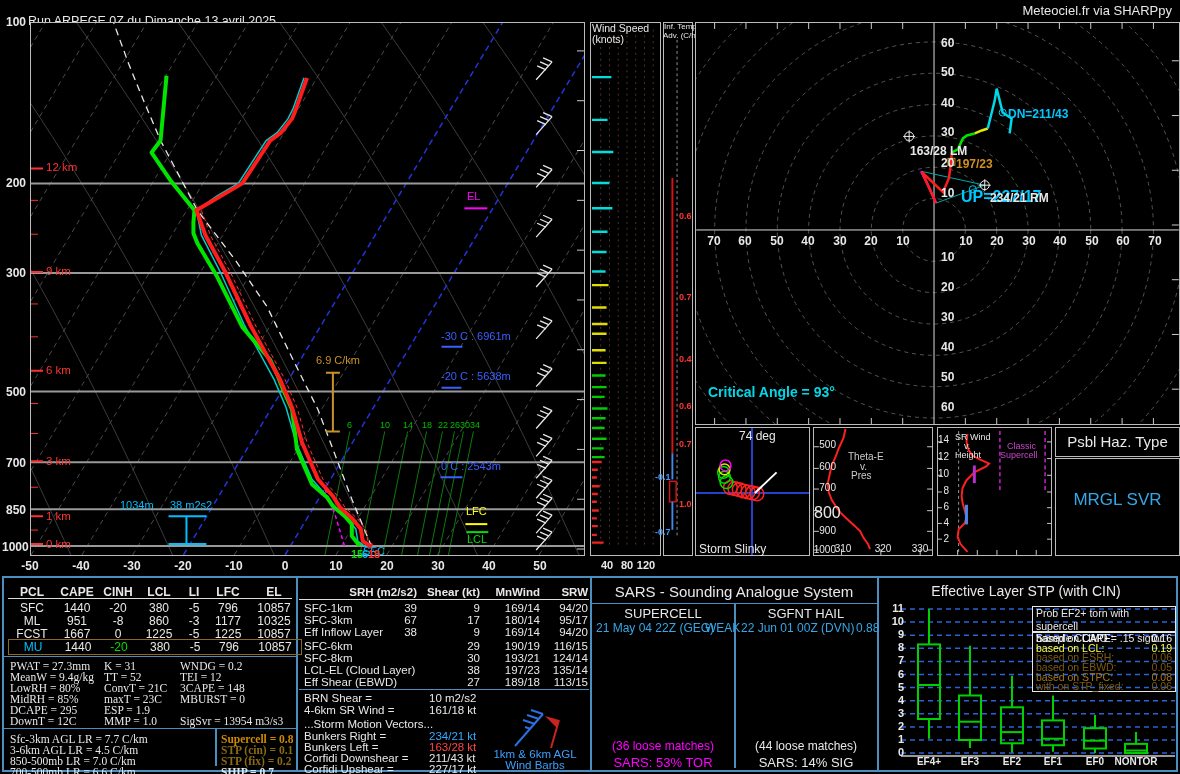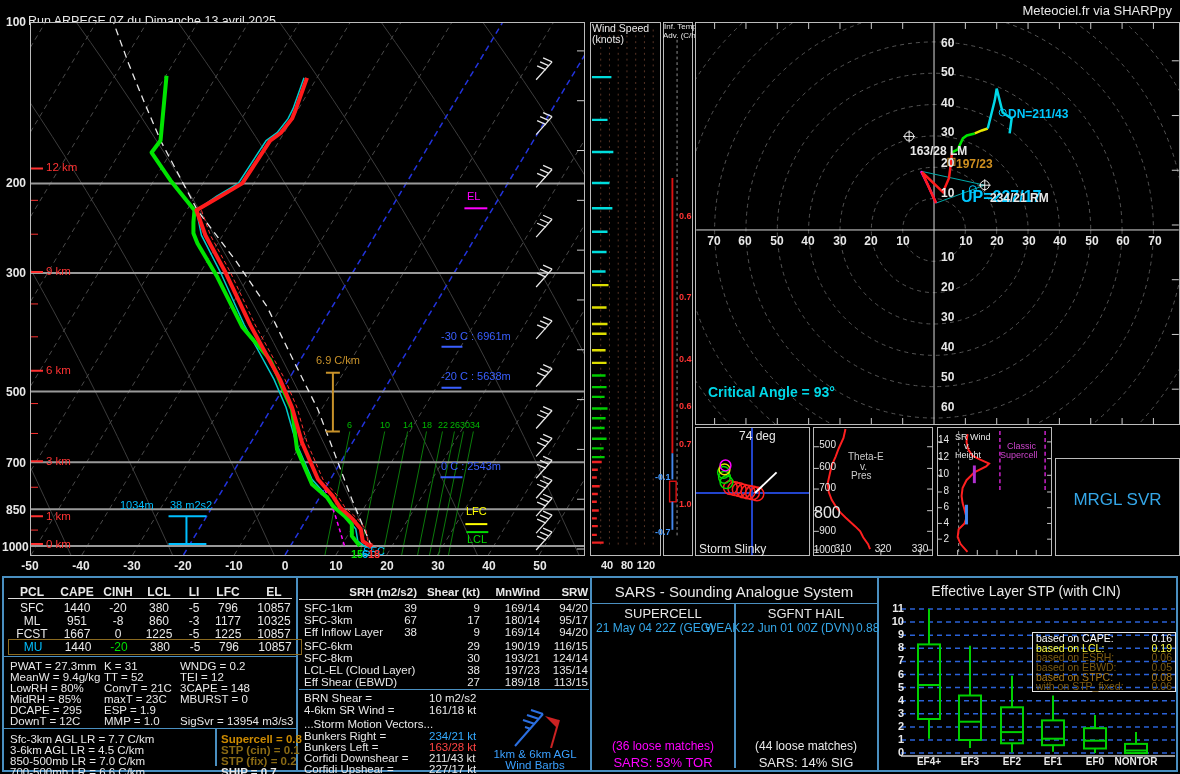--- a/index.html
+++ b/index.html
@@ -17,21 +17,21 @@
   svg{position:absolute;display:block}
   .panel{position:absolute;border:1px solid #bbb;box-sizing:border-box;background:#000;}
   .bottom{position:absolute;left:2px;top:576px;width:1172px;height:192px;
           border:2px solid #4a8fc0;background:#000;}
   .vdiv{position:absolute;top:0;bottom:0;width:2px;background:#4a8fc0;}
   .hline{position:absolute;height:1px;background:#4a8fc0;}
   .wline{position:absolute;height:1px;background:#dddddd;}
   .prow{position:absolute;display:flex;height:13px;font-size:12px;}
   .prow span{display:block;text-align:center;}
   .c1{width:48px}.c2{width:42px}.c3{width:40px}.c4{width:42px}.c5{width:28px}.c6{width:40px}.c7{width:52px}
-  .krow{position:absolute;font-size:11.5px;}
+  .krow{position:absolute;font-size:11.5px;font-family:Liberation Serif, serif;}
   .kv{position:absolute;font-size:11.5px;}
   .legend{position:absolute;border:1px solid #e8e8e8;box-sizing:border-box;font-size:10.5px;}
   .lrow{display:flex;justify-content:space-between;padding:0 3px;height:9.7px;line-height:9.7px;}
 </style>
 </head>
 <body>
 
 <div class="stage">
 
   <span class="t wt" style="left:28px;top:15px;font-size:12.5px">Run ARPEGE 0Z du Dimanche 13 avril 2025</span>
@@ -295,20 +295,23 @@
   <span class="t wt ra" style="left:938px;top:486px;width:11px;font-size:10px">8</span>
   <span class="t wt ra" style="left:938px;top:502px;width:11px;font-size:10px">6</span>
   <span class="t wt ra" style="left:938px;top:518px;width:11px;font-size:10px">4</span>
   <span class="t wt ra" style="left:938px;top:534px;width:11px;font-size:10px">2</span>
   <span class="t wt" style="left:955px;top:433px;font-size:9px">SR Wind</span>
   <span class="t wt" style="left:964px;top:442px;font-size:9px">v.</span>
   <span class="t wt" style="left:955px;top:451px;font-size:9px">Height</span>
   <span class="t" style="left:1007px;top:442px;font-size:9px;color:#cc44cc">Classic</span>
   <span class="t" style="left:1000px;top:451px;font-size:9px;color:#cc44cc">Supercell</span>
 
+  <div class="panel" style="left:1055px;top:427px;width:125px;height:30px;text-align:center;">
+    <span class="t wt" style="position:static;font-size:15px;line-height:28px">Psbl Haz. Type</span>
+  </div>
   <div class="panel" style="left:1055px;top:458px;width:125px;height:98px;"></div>
   <span class="t cy2" style="left:1055px;top:491px;width:125px;text-align:center;font-size:17px">MRGL SVR</span>
 
   <div class="bottom">
     <div class="vdiv" style="left:292px"></div>
     <div class="vdiv" style="left:586px"></div>
     <div class="vdiv" style="left:873px"></div>
 
     <div class="prow b" style="left:4px;top:7px">
       <span class="c1">PCL</span>
@@ -495,20 +498,24 @@
     <span class="t wt b ra" style="left:884px;top:130px;width:16px;font-size:11px">3</span>
     <span class="t wt b ra" style="left:884px;top:143px;width:16px;font-size:11px">2</span>
     <span class="t wt b ra" style="left:884px;top:156px;width:16px;font-size:11px">1</span>
     <span class="t wt b ra" style="left:884px;top:169px;width:16px;font-size:11px">0</span>
     <span class="t wt b cx" style="left:925px;top:179px;font-size:10px">EF4+</span>
     <span class="t wt b cx" style="left:966px;top:179px;font-size:10px">EF3</span>
     <span class="t wt b cx" style="left:1008px;top:179px;font-size:10px">EF2</span>
     <span class="t wt b cx" style="left:1049px;top:179px;font-size:10px">EF1</span>
     <span class="t wt b cx" style="left:1091px;top:179px;font-size:10px">EF0</span>
     <span class="t wt b cx" style="left:1132px;top:179px;font-size:10px">NONTOR</span>
+    <div class="legend" style="left:1028px;top:28px;width:144px;height:26px;font-size:10.5px;line-height:12.5px;padding:0 3px">
+      <div>Prob EF2+ torn with supercell</div>
+      <div>Sample CLIMO = .15 sigtor</div>
+    </div>
     <div class="legend" style="left:1028px;top:54px;width:144px;height:60px;padding-top:1px">
       <div class="lrow" style="color:#fff">
         <span>based on CAPE:</span>
           <span>0.16</span>
         </div>
       <div class="lrow" style="color:#ffff44">
         <span>based on LCL:</span>
           <span>0.19</span>
         </div>
       <div class="lrow" style="color:#7c5a10">

